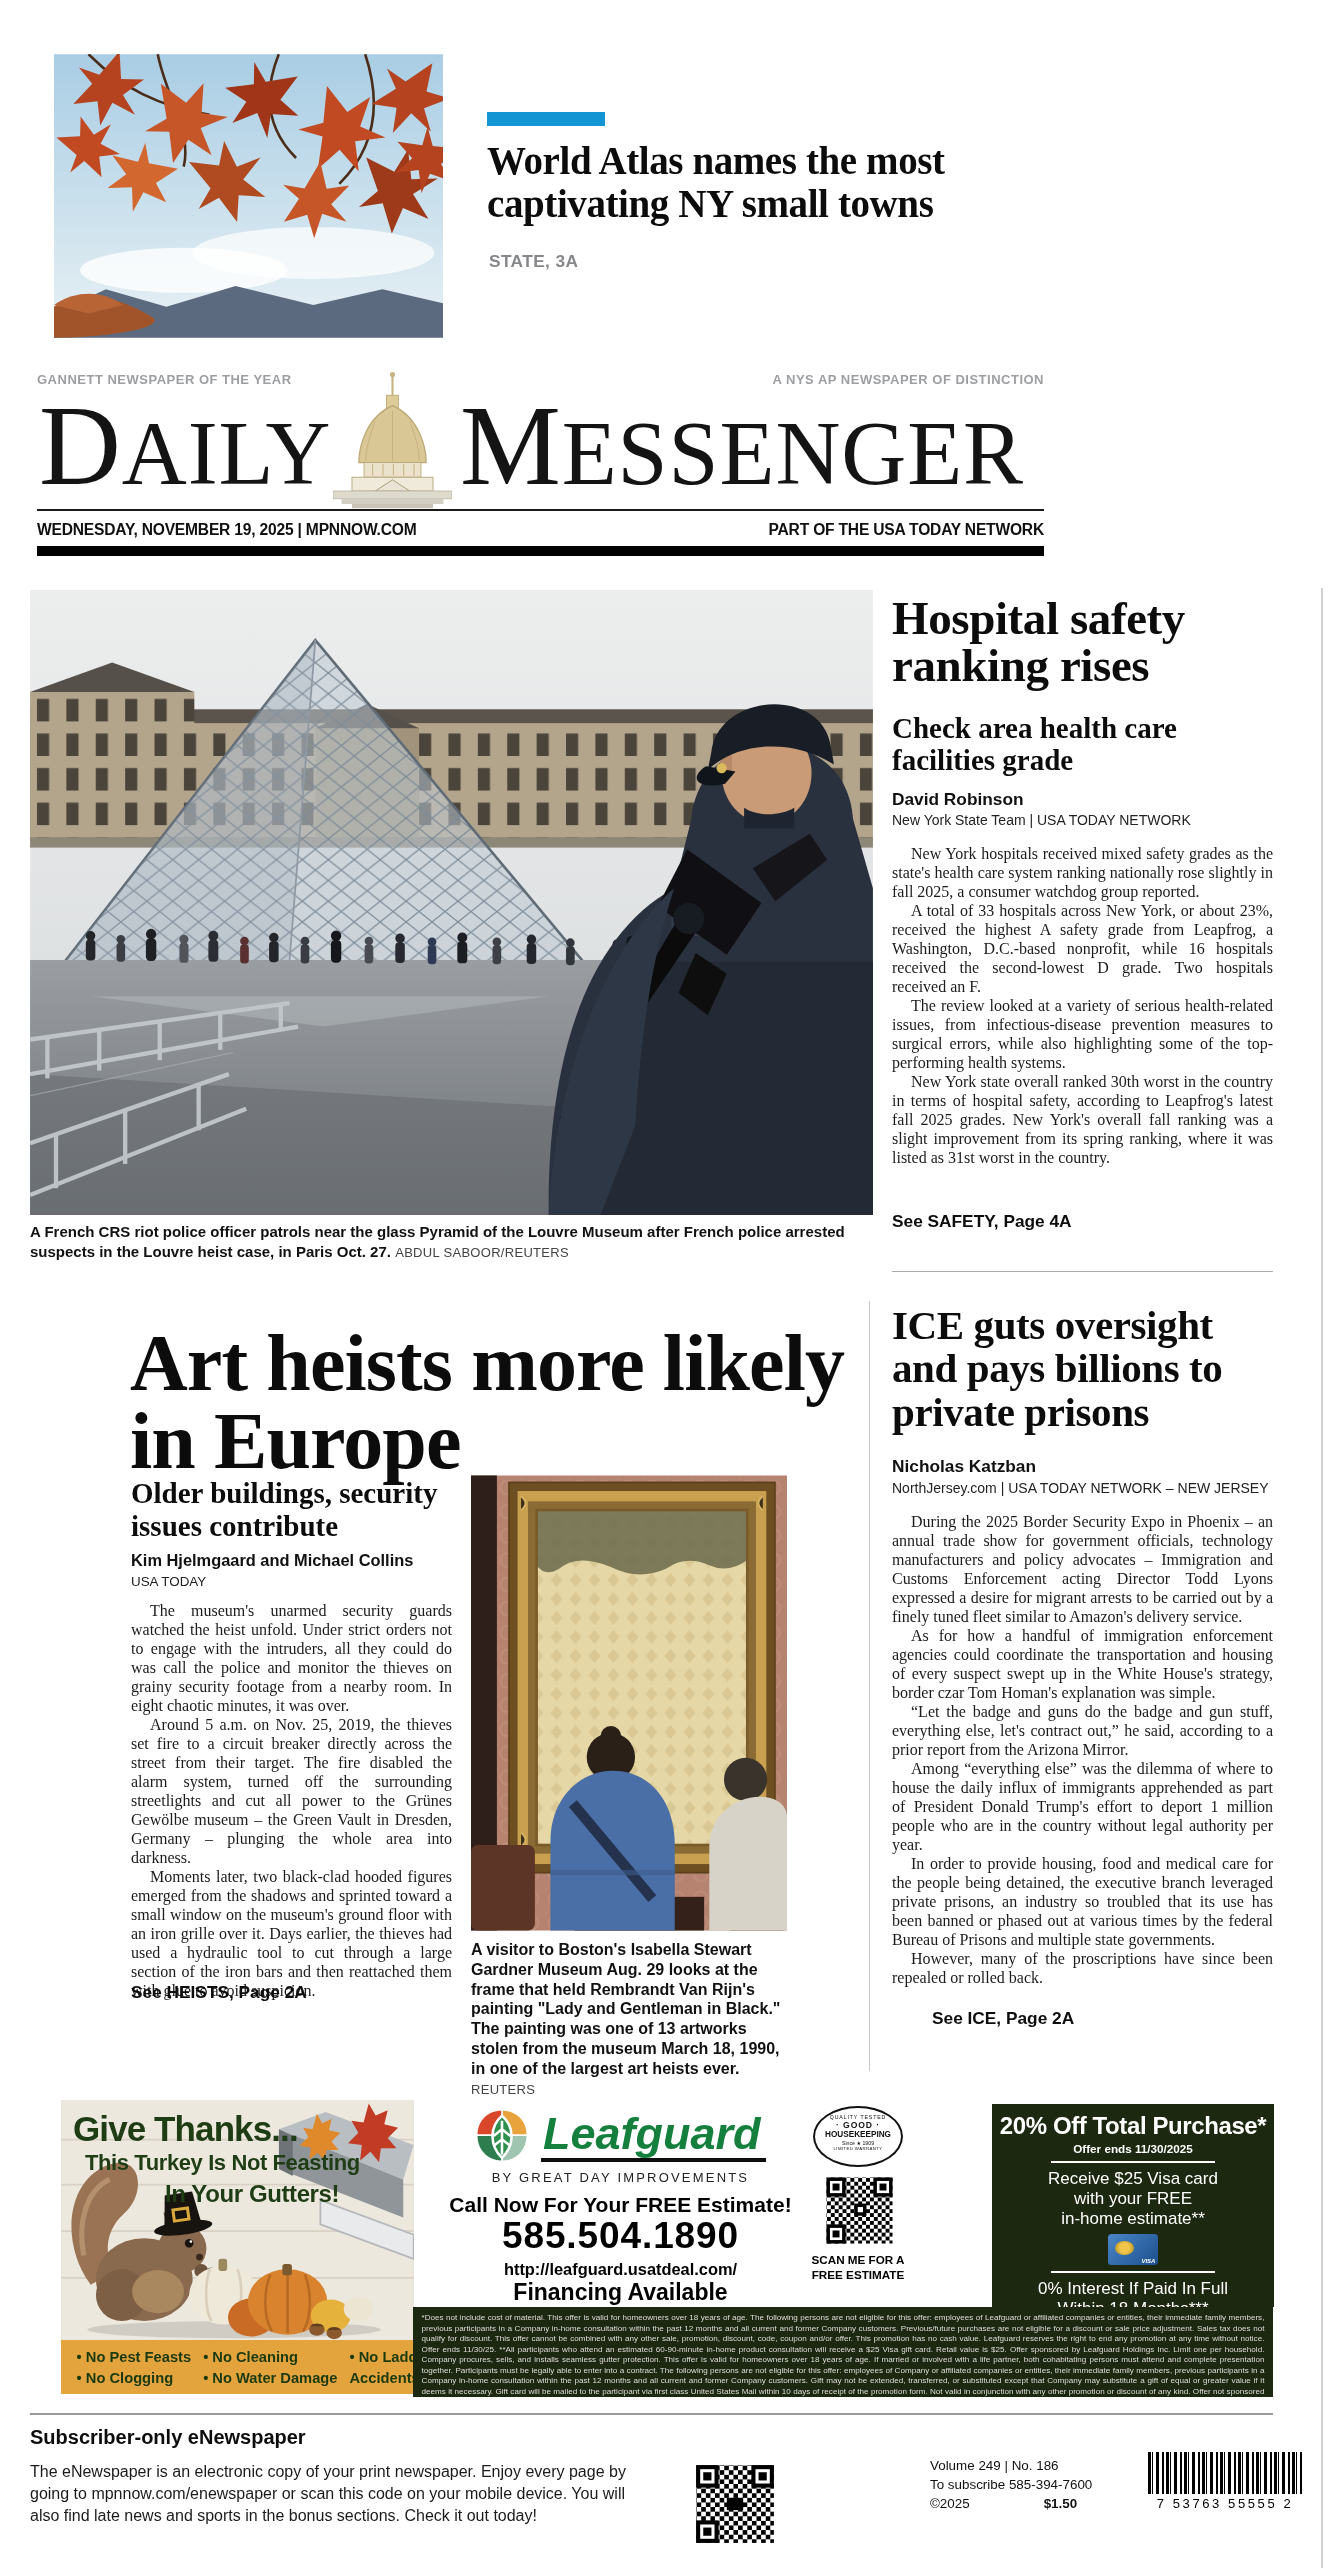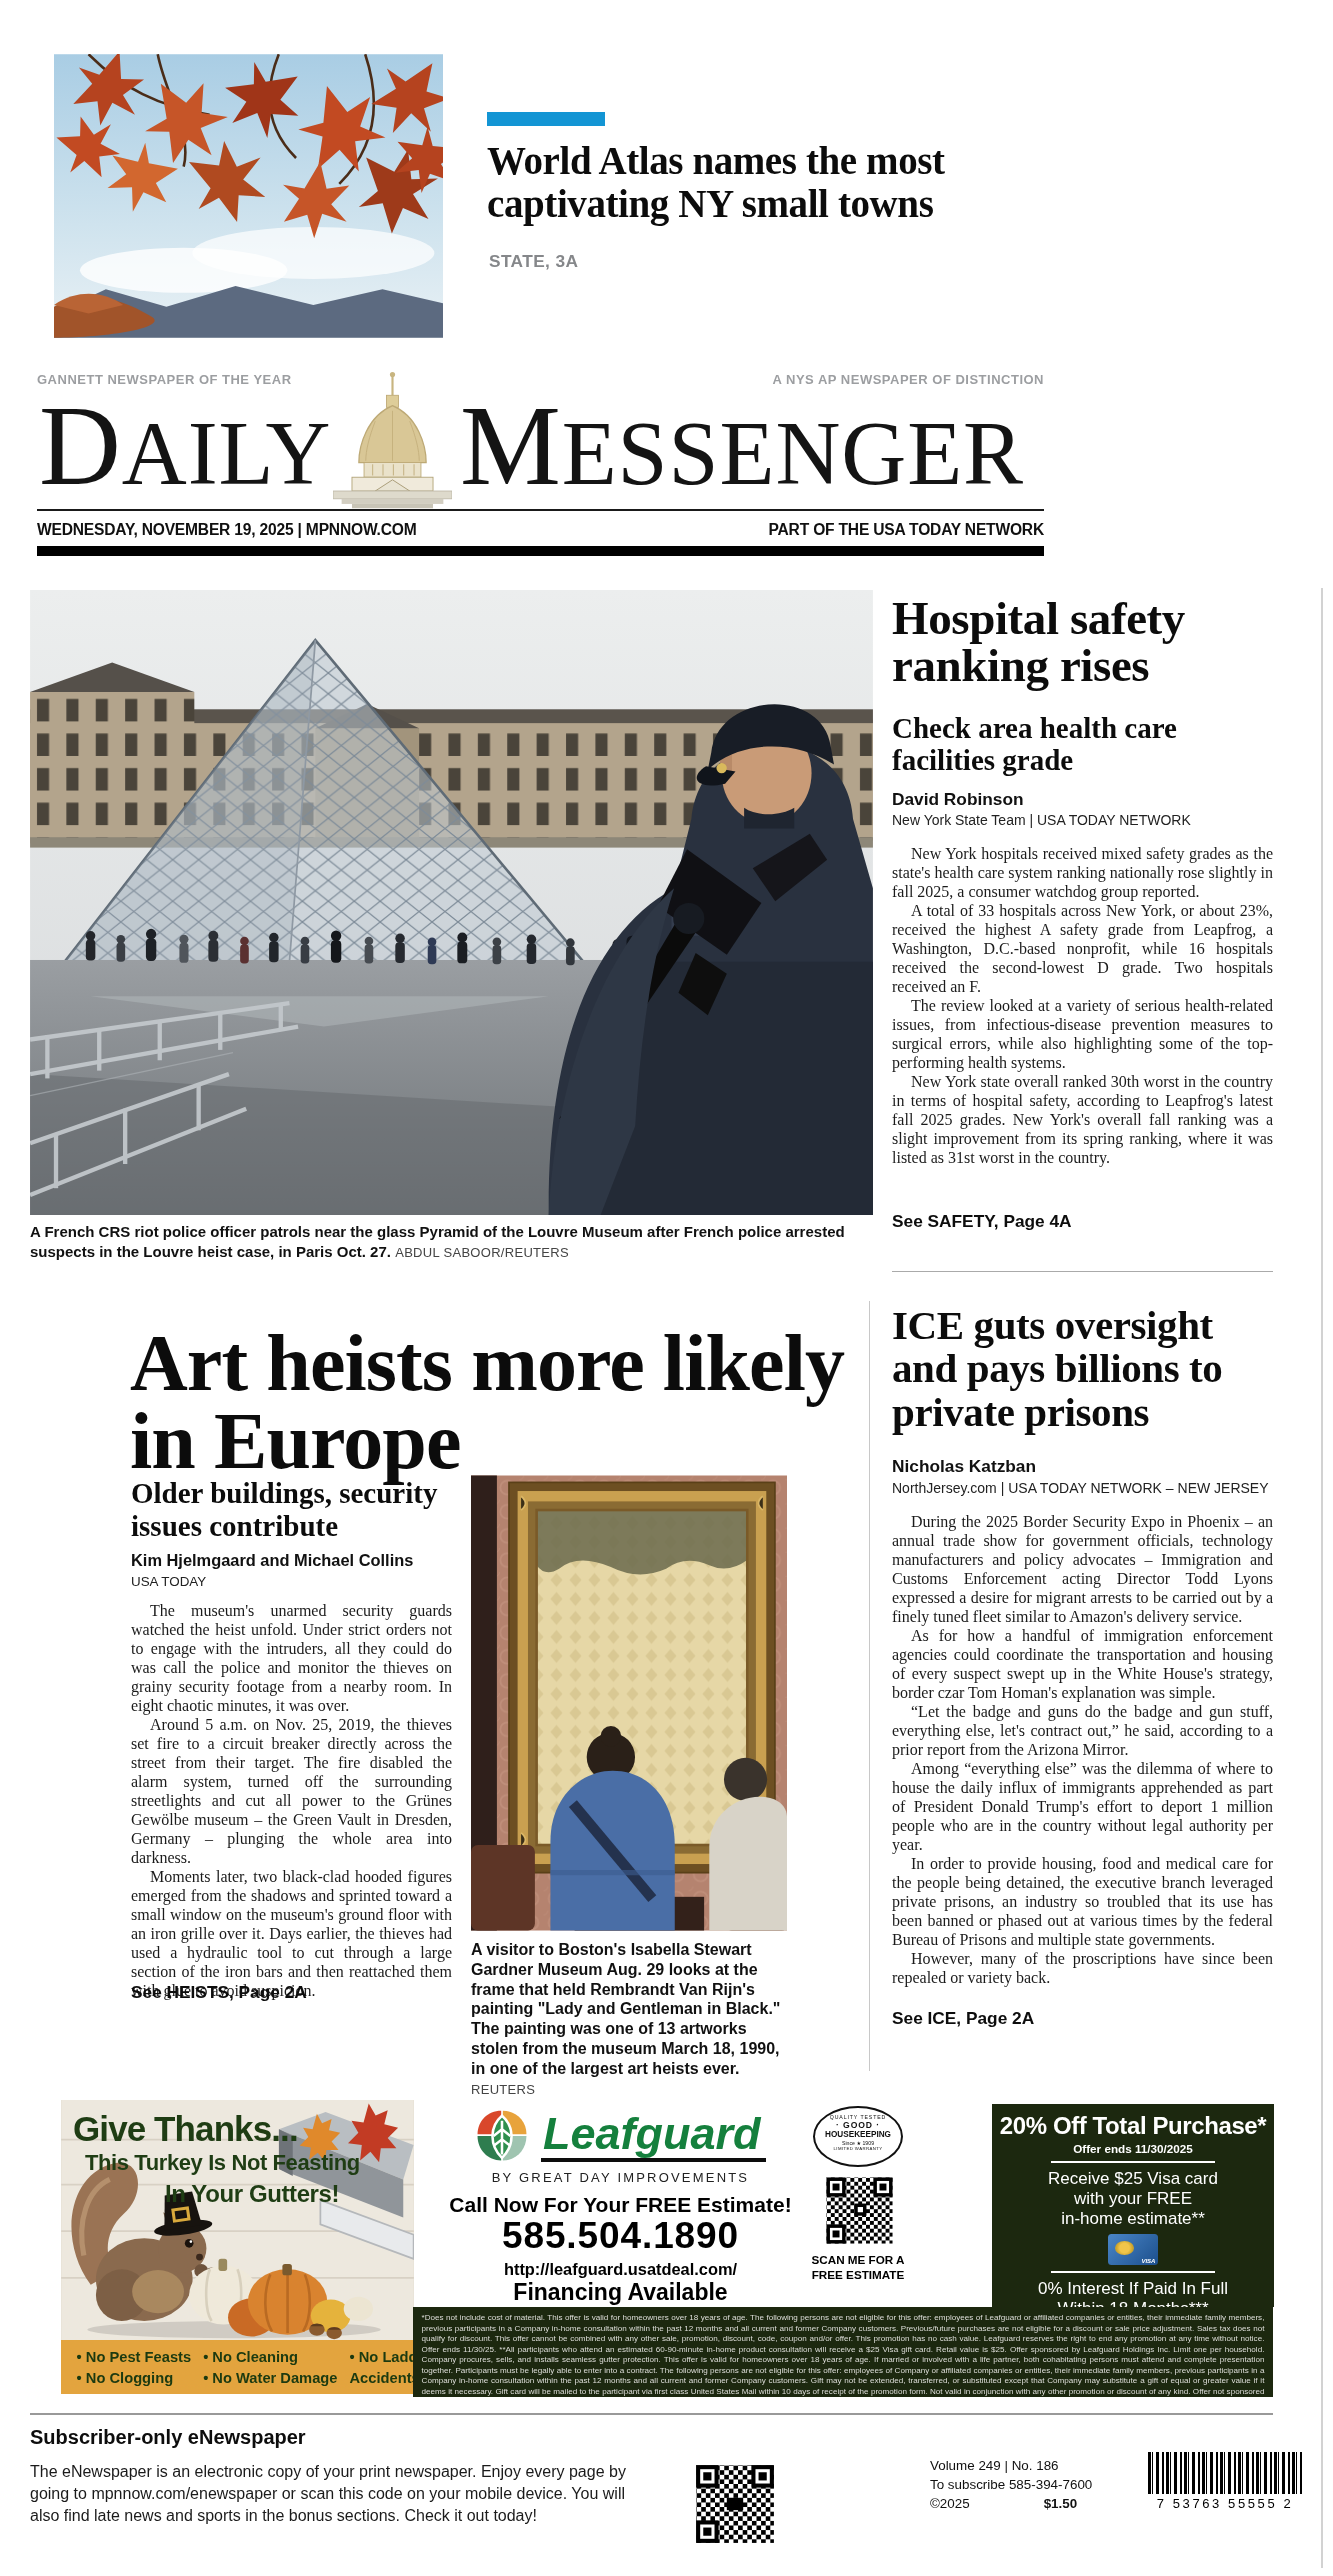--- a/index.html
+++ b/index.html
@@ -48,21 +48,21 @@
   .hosp-subhead{top:713px;font-size:29px;line-height:1.1;}
   .hosp-byline{top:789px;}
   .hosp-source{top:812px;}
   .hosp-body{top:844px;}
   .hosp-jump{top:1211px;}
   .hosp-rule{left:892px;top:1271px;width:381px;height:0.9px;background:#aaa;}
   .ice-headline{top:1304px;font-size:41px;line-height:1.06;}
   .ice-byline{top:1456px;}
   .ice-source{top:1480px;}
   .ice-body{top:1512px;}
-  .ice-jump{top:2008px;}
+  .ice-jump{top:2008px;margin-left:40px;}
   
   .art-headline{left:130px;top:1325px;width:752px;font-size:80px;line-height:.97;letter-spacing:-0.9px;}
   .art-subhead{left:131px;top:1477px;width:329px;font-size:29px;line-height:1.15;}
   .art-byline{left:131px;top:1551px;font-size:16.4px;}
   .art-source{left:131px;top:1574px;font-size:13.4px;}
   .art-body{left:131px;top:1601px;width:321px;}
   .art-jump{left:131px;top:1982px;}
   .frame-photo{left:471px;top:1475px;width:316px;height:456px;overflow:hidden;}
   .frame-caption{left:471px;top:1940px;width:316px;font-size:16px;line-height:1.24;
        font-weight:700;color:#111;}
@@ -324,21 +324,21 @@
 
 <div class="abs col-right headline ice-headline">ICE guts oversight and pays billions to private prisons</div>
 <div class="abs col-right byline ice-byline">Nicholas Katzban</div>
 <div class="abs col-right source-line ice-source">NorthJersey.com  |  USA TODAY NETWORK – NEW JERSEY</div>
 <div class="abs col-right body-copy ice-body">
   <p>During the 2025 Border Security Expo in Phoenix – an annual trade show for government officials, technology manufacturers and policy advocates – Immigration and Customs Enforcement acting Director Todd Lyons expressed a desire for migrant arrests to be carried out by a finely tuned fleet similar to Amazon's delivery service.</p>
   <p>As for how a handful of immigration enforcement agencies could coordinate the transportation and housing of every suspect swept up in the White House's strategy, border czar Tom Homan's explanation was simple.</p>
   <p>“Let the badge and guns do the badge and gun stuff, everything else, let's contract out,” he said, according to a prior report from the Arizona Mirror.</p>
   <p>Among “everything else” was the dilemma of where to house the daily influx of immigrants apprehended as part of President Donald Trump's effort to deport 1 million people who are in the country without legal authority per year.</p>
   <p>In order to provide housing, food and medical care for the people being detained, the executive branch leveraged private prisons, an industry so troubled that its use has been banned or phased out at various times by the federal Bureau of Prisons and multiple state governments.</p>
-  <p>However, many of the proscriptions have since been repealed or variety back.</p>
+  <p>However, many of the proscriptions have since been repealed or rolled back.</p>
 </div>
 <div class="abs col-right jump ice-jump">See ICE, Page 2A</div>
 
 <div class="abs headline art-headline">Art heists more likely in Europe</div>
 <div class="abs subhead art-subhead">Older buildings, security issues contribute</div>
 <div class="abs byline art-byline">Kim Hjelmgaard and Michael Collins</div>
 <div class="abs source-line art-source">USA TODAY</div>
 <div class="abs body-copy art-body">
   <p>The museum's unarmed security guards watched the heist unfold. Under strict orders not to engage with the intruders, all they could do was call the police and monitor the thieves on grainy security footage from a nearby room. In eight chaotic minutes, it was over.</p>
   <p>Around 5 a.m. on Nov. 25, 2019, the thieves set fire to a circuit breaker directly across the street from their target. The fire disabled the alarm system, turned off the surrounding streetlights and cut all power to the Grünes Gewölbe museum – the Green Vault in Dresden, Germany – plunging the whole area into darkness.</p>

